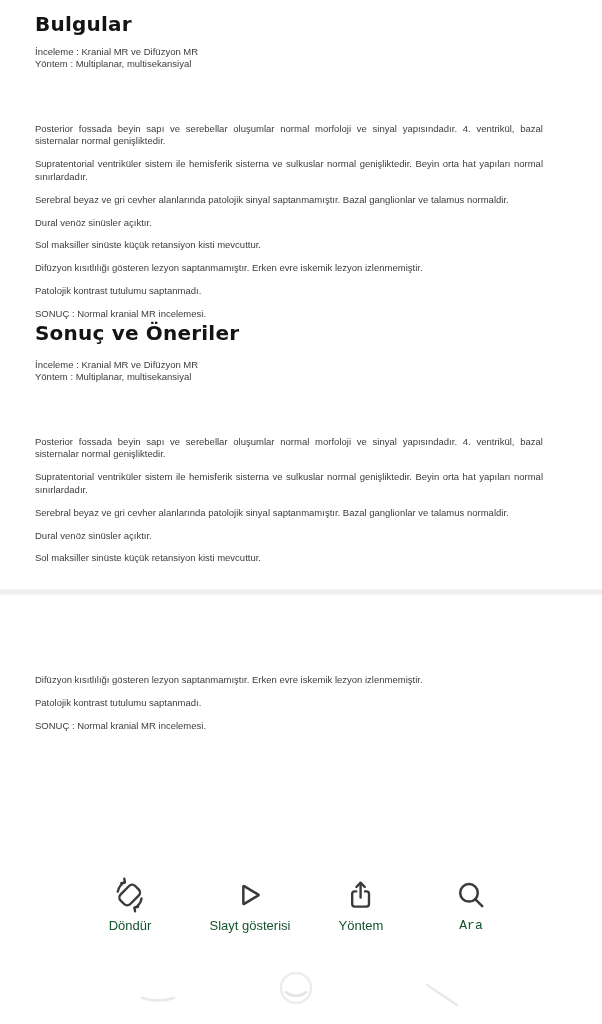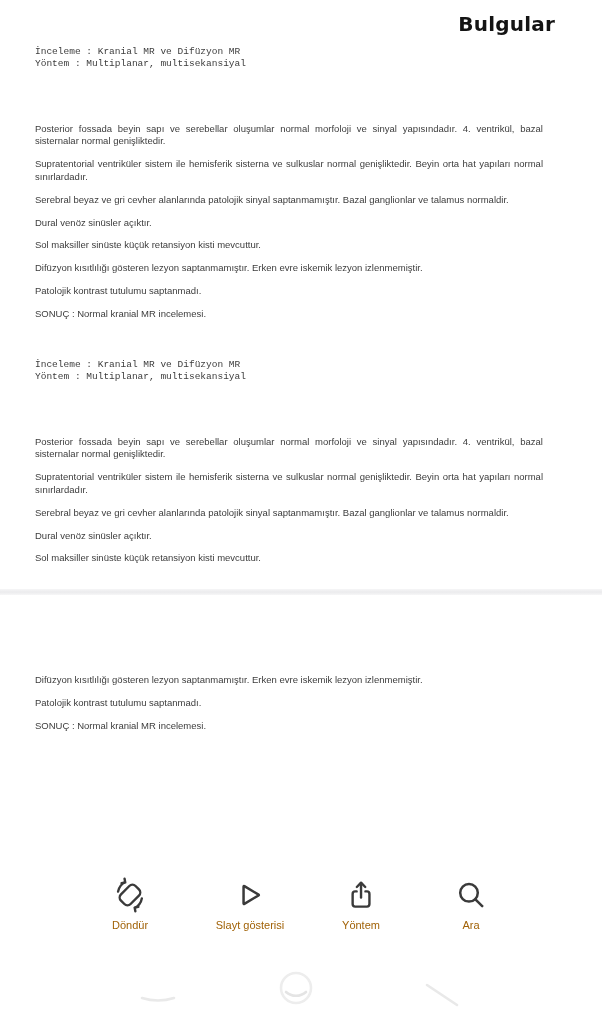--- a/index.html
+++ b/index.html
@@ -28,21 +28,20 @@
     font-family: "DejaVu Sans", "Liberation Sans", sans-serif;
   }
   .meta-block {
     position: absolute;
     left: 35px;
     width: 508px;
     font-size: 9.5px;
     line-height: 12.4px;
     color: #3c3c3c;
     white-space: nowrap;
-    font-family: Liberation Mono, monospace;
   }
   .para-block {
     position: absolute;
     left: 35px;
     width: 508px;
     font-size: 9.5px;
     line-height: 12.4px;
     color: #3c3c3c;
     margin-top: 32px;
   }
@@ -78,52 +77,53 @@
     padding: 0;
     cursor: pointer;
     font-family: "Liberation Sans", sans-serif;
   }
   .tool-btn .t-icon {
     width: 36px;
     height: 36px;
     display: block;
   }
   .tool-btn .t-label {
-    font-size: 11px;
+    font-size: 13px;
     line-height: 15px;
-    color: #a16207;
+    color: #14532d;
     white-space: nowrap;
   }
   .ghost {
     position: absolute;
   }
 </style>
 </head>
 <body>
 
 <div class="screen">
 
-  <h1 class="doc-heading" style="top:-1px;text-align:right;">Bulgular</h1>
+  <h1 class="doc-heading" style="top:-1px;">Bulgular</h1>
 
   <div class="meta-block" style="top:46px;">
     <div>İnceleme : Kranial MR ve Difüzyon MR</div>
     <div>Yöntem : Multiplanar, multisekansiyal</div>
   </div>
 
   <div class="para-block" style="top:91px;">
     <p>Posterior fossada beyin sapı ve serebellar oluşumlar normal morfoloji ve sinyal yapısındadır. 4. ventrikül, bazal sisternalar normal genişliktedir.</p>
     <p>Supratentorial ventriküler sistem ile hemisferik sisterna ve sulkuslar normal genişliktedir. Beyin orta hat yapıları normal sınırlardadır.</p>
     <p>Serebral beyaz ve gri cevher alanlarında patolojik sinyal saptanmamıştır. Bazal ganglionlar ve talamus normaldir.</p>
     <p>Dural venöz sinüsler açıktır.</p>
     <p>Sol maksiller sinüste küçük retansiyon kisti mevcuttur.</p>
     <p>Difüzyon kısıtlılığı gösteren lezyon saptanmamıştır. Erken evre iskemik lezyon izlenmemiştir.</p>
     <p>Patolojik kontrast tutulumu saptanmadı.</p>
     <p>SONUÇ : Normal kranial MR incelemesi.</p>
   </div>
 
+  <h1 class="doc-heading" style="top:308px;">Sonuç ve Öneriler</h1>
 
   <div class="meta-block" style="top:359px;">
     <div>İnceleme : Kranial MR ve Difüzyon MR</div>
     <div>Yöntem : Multiplanar, multisekansiyal</div>
   </div>
 
   <div class="para-block" style="top:404px;">
     <p>Posterior fossada beyin sapı ve serebellar oluşumlar normal morfoloji ve sinyal yapısındadır. 4. ventrikül, bazal sisternalar normal genişliktedir.</p>
     <p>Supratentorial ventriküler sistem ile hemisferik sisterna ve sulkuslar normal genişliktedir. Beyin orta hat yapıları normal sınırlardadır.</p>
     <p>Serebral beyaz ve gri cevher alanlarında patolojik sinyal saptanmamıştır. Bazal ganglionlar ve talamus normaldir.</p>
@@ -171,21 +171,21 @@
           <g fill="none" stroke="#3a3a3a" stroke-width="2.4" stroke-linecap="round" stroke-linejoin="round">
             <path d="M13.6 14.4 H12.1 C10.6 14.4 9.6 15.4 9.6 16.9 V27.1 C9.6 28.6 10.6 29.6 12.1 29.6 H23.9 C25.4 29.6 26.4 28.6 26.4 27.1 V16.9 C26.4 15.4 25.4 14.4 23.9 14.4 H22.4"></path>
             <path d="M18 20.6 V6.2"></path>
             <path d="M13.8 10 L18 5.7 L22.2 10"></path>
           </g>
         </svg>
       </span>
       <span class="t-label">Yöntem</span>
     </button>
 
-    <button class="tool-btn" style="left:471px;">
+    <button class="tool-btn" style="left:471px;font-family:Liberation Mono, monospace;">
       <span class="t-icon">
         <svg viewBox="0 0 36 36" width="36" height="36">
           <g fill="none" stroke="#3a3a3a" stroke-width="2.5" stroke-linecap="round">
             <circle cx="16" cy="15.8" r="8.8"></circle>
             <path d="M22.4 22.3 L29.2 29.1"></path>
           </g>
         </svg>
       </span>
       <span class="t-label">Ara</span>
     </button>

